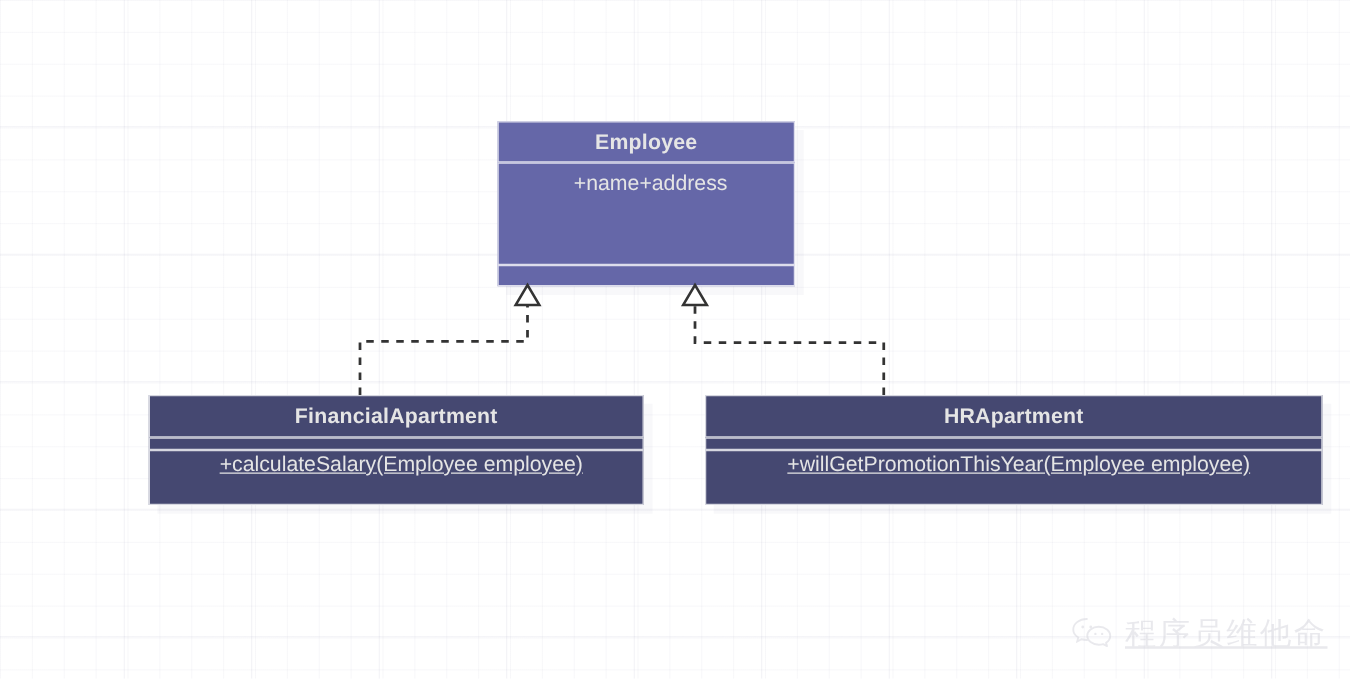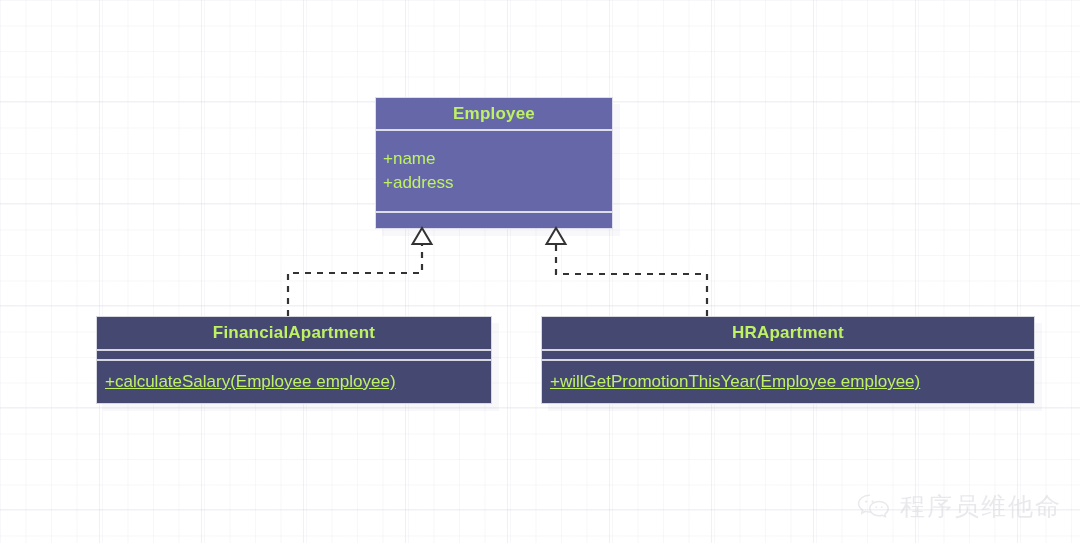--- a/index.html
+++ b/index.html
@@ -30,42 +30,43 @@
       25.5px 25.5px,
       102px 102px,
       102px 102px;
     background-position: 0 0, 0 0, -3px -1px, -3px -1px;
   }
 
   
   .uml-class {
     position: absolute;
     box-sizing: border-box;
-    color: #bef264;
+    color: #e5e5e5;
     box-shadow: 7px 7px 0 rgba(120,120,160,0.055);
+    margin-left: 23px;
   }
 
   .uml-class .compartment {
     box-sizing: border-box;
     border: 1px solid rgba(255,255,255,0.78);
     overflow: hidden;
     white-space: nowrap;
   }
 
   .uml-class .title-compartment {
     display: flex;
     align-items: center;
     justify-content: center;
     font-weight: bold;
   }
 
   .uml-class .attr-compartment,
   .uml-class .method-compartment {
     display: flex;
-    flex-direction: column;
+    flex-direction: row;
     justify-content: center;
   }
 
   .uml-class .member {
     white-space: nowrap;
   }
 
   
   #employee-class {
     left: 375px;
@@ -142,20 +143,21 @@
     align-items: center;
     gap: 9px;
     opacity: 0.5;
   }
   #watermark .wm-text {
     font-family: "Liberation Serif", serif;
     font-size: 25px;
     color: #d4d4dc;
     letter-spacing: 2px;
     white-space: nowrap;
+    text-decoration: underline;
   }
 </style>
 </head>
 <body>
 
 <div id="canvas">
 
   <div id="employee-class" class="uml-class">
     <div class="compartment title-compartment">Employee</div>
     <div class="compartment attr-compartment">

